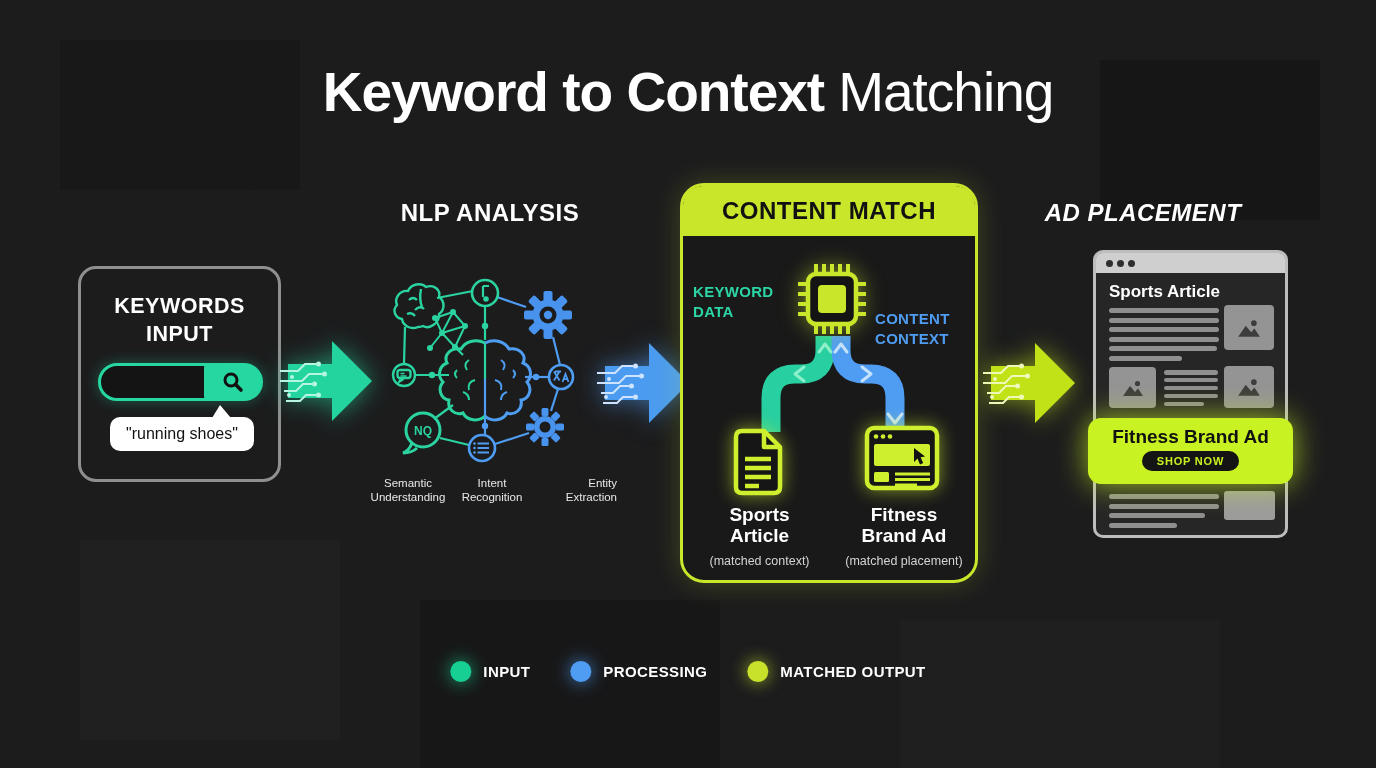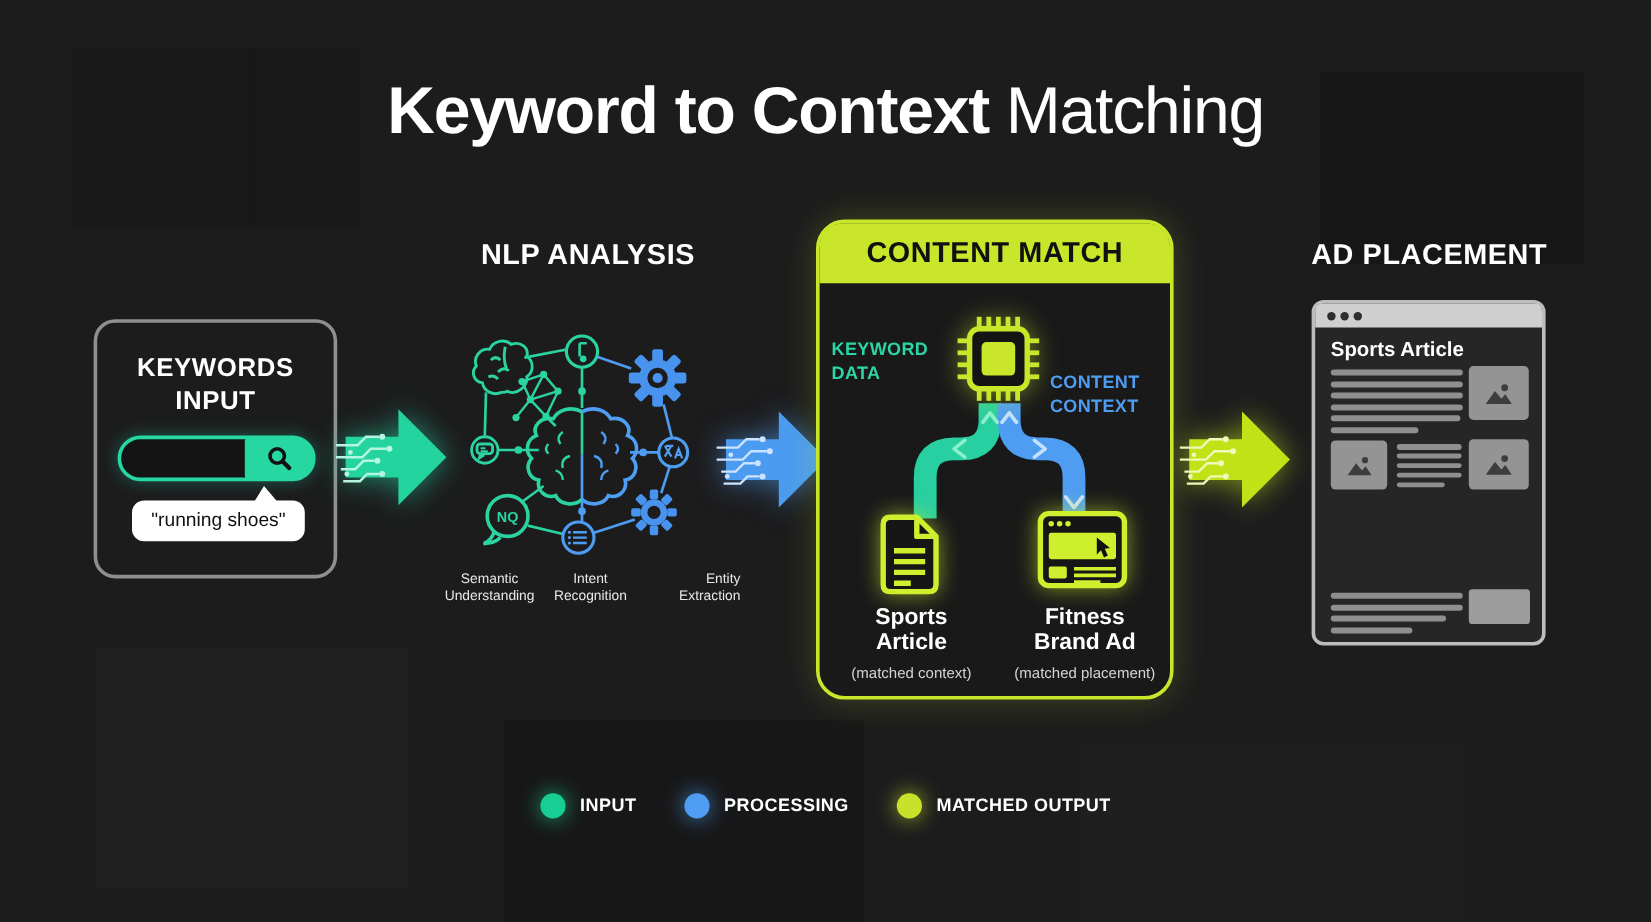--- a/index.html
+++ b/index.html
@@ -19,21 +19,21 @@
   
   .title { position:absolute; top:60px; left:0; width:100%; text-align:center;
     color:#fff; font-size:55px; letter-spacing:-1px; }
   .title .t-bold { font-weight:700; }
   .title .t-reg { font-weight:400; margin-left:14px; }
 
   
   .stage-heading { position:absolute; color:#fff; font-weight:700; font-size:24px;
     letter-spacing:.5px; text-align:center; white-space:nowrap; }
   #nlp-heading   { left:285px; top:199px; width:410px; }
-  #ad-heading    { left:1088px; top:199px; width:206px; }
+  #ad-heading    { left:1040px; top:199px; width:206px;font-style:italic; }
 
   
   .kw-panel { position:absolute; left:78px; top:266px; width:203px; height:216px;
     border:3px solid #8f8f8f; border-radius:18px; }
   .kw-title { margin-top:23px; text-align:center; color:#fff; font-size:21.5px;
     font-weight:700; line-height:1.32; letter-spacing:.5px; }
   .searchbar { position:absolute; left:17px; top:94px; width:165px; height:38px;
     border:3px solid #26d7a1; border-radius:20px; background:#141414;
     box-shadow:0 0 14px rgba(38,215,161,.35); }
   .search-cap { position:absolute; right:-1px; top:-2px; width:57px; height:36px;
@@ -488,20 +488,24 @@
 
     <div class="bw-lines3">
       <div class="tl" style="width:110px"></div>
         <div class="tl" style="width:110px"></div>
       <div class="tl" style="width:96px"></div>
         <div class="tl" style="width:68px"></div>
     </div>
     <div class="bw-block"></div>
   </section>
 
+  <div class="ad-banner">
+    <div class="ad-title">Fitness Brand Ad</div>
+    <span class="ad-cta">SHOP NOW</span>
+  </div>
 
   <div class="legend">
     <div class="legend-item">
       <span class="legend-dot dot-input"></span>
       <span class="legend-label">INPUT</span>
     </div>
     <div class="legend-item">
       <span class="legend-dot dot-processing"></span>
       <span class="legend-label">PROCESSING</span>
     </div>

